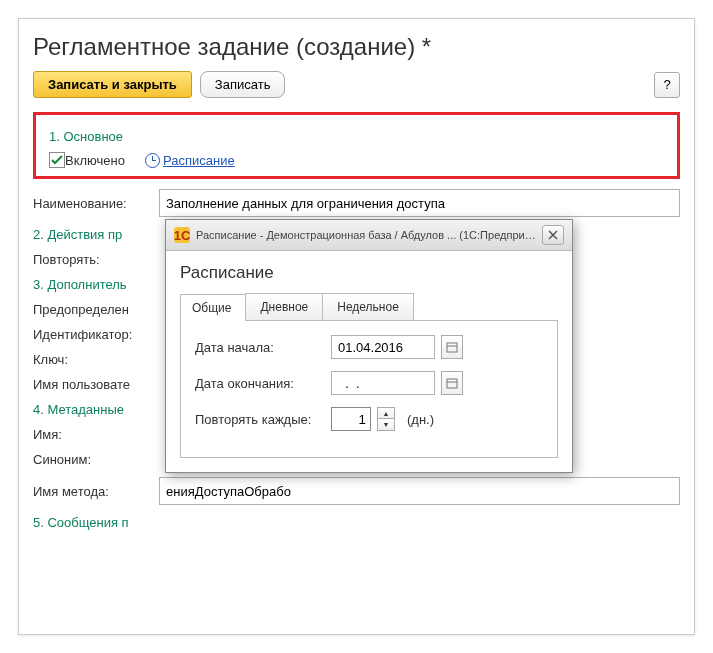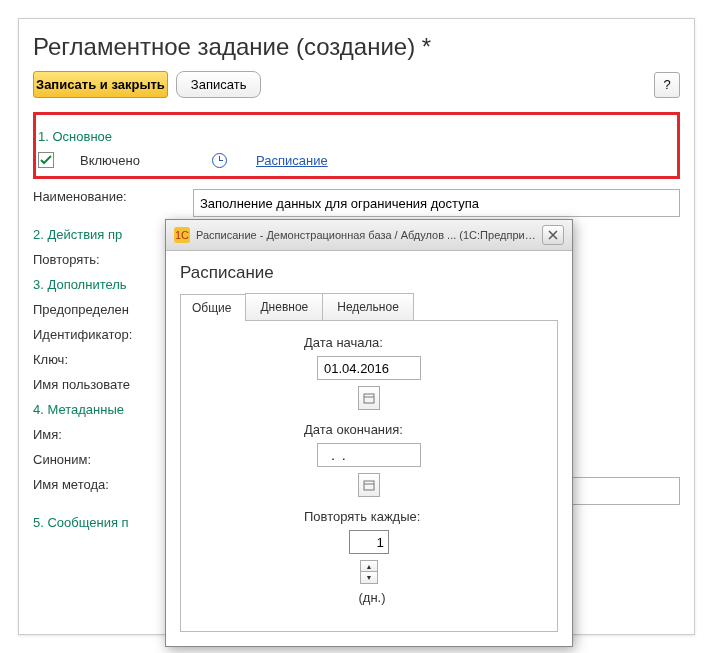--- a/index.html
+++ b/index.html
@@ -1,48 +1,48 @@
 <!DOCTYPE html>
 <html><head>
 <meta charset="utf-8">
 <style>
 * { box-sizing: border-box; margin: 0; padding: 0; }
 body { font-family: Arial, sans-serif; font-size: 13px; background: #fff; color: #333; }
 .outer { border: 1px solid #ccc; margin: 18px; padding: 14px 14px 22px 14px; width: 677px; height: 617px; box-shadow: 0 1px 3px rgba(0,0,0,0.1); position: relative; }
 .page-title { font-size: 24px; font-weight: normal; color: #333; margin-bottom: 10px; }
 .toolbar { display: flex; align-items: center; gap: 8px; margin-bottom: 14px; }
-.btn-primary { background: linear-gradient(#ffe37a,#f6c233); border: 1px solid #c29d1f; padding: 5px 2px; font-weight: bold; border-radius: 3px; cursor: pointer; font-size: 13px; }
+.btn-primary { background: linear-gradient(#ffe37a,#f6c233); border: 1px solid #c29d1f; padding: 5px 14px; font-weight: bold; border-radius: 3px; cursor: pointer; font-size: 13px; }
 .btn-secondary { background: linear-gradient(#fff,#eee); border: 1px solid #aaa; padding: 5px 14px; border-radius: 8px; cursor: pointer; font-size: 13px; }
 .btn-help { width: 26px; height: 26px; border: 1px solid #aaa; background: linear-gradient(#fff,#eee); border-radius: 3px; cursor: pointer; font-size: 13px; }
-.highlight-box { border: 3px solid #e3262c; padding: 8px 2px; margin-bottom: 10px; }
+.highlight-box { border: 3px solid #e3262c; padding: 8px 13px; margin-bottom: 10px; }
 .section-header { color: #0c8060; margin: 6px 0; }
-.checkbox-row { display: flex; align-items: center; gap: 26px; margin-top: 8px; }
+.checkbox-row { display: flex; align-items: center; gap: 0; margin-top: 8px; }
 .chk { width: 16px; height: 16px; border: 1px solid #888; display: inline-flex; align-items: center; justify-content: center; background: #fff; }
 .chk svg { width: 12px; height: 12px; }
 .link { color: #2358b5; text-decoration: underline; cursor: pointer; }
 .clock-icon { width: 15px; height: 15px; border: 1.5px solid #2358b5; border-radius: 50%; display: inline-block; position: relative; margin-right: 3px; vertical-align: middle; }
 .clock-icon::before { content:''; position:absolute; left:6px; top:2px; width:1px; height:5px; background:#2358b5; }
 .clock-icon::after { content:''; position:absolute; left:6px; top:6px; width:4px; height:1px; background:#2358b5; }
-.form-row { display: flex; margin: 10px 0; gap: 6px; }
+.form-row { display: flex; align-items: center; margin: 10px 0; gap: 6px; }
 .label { width: 120px; color: #333; flex-shrink: 0; }
-.text-input { flex: 1; border: 1px solid #b0b0b0; padding: 13px 6px; font-size: 13px; height: 24px; margin-left: 34px; }
+.text-input { flex: 1; border: 1px solid #b0b0b0; padding: 13px 6px; font-size: 13px; height: 24px; }
 .watermark { position: absolute; top: 310px; left: 200px; font-size: 34px; color: rgba(210,60,60,0.28); font-weight: bold; pointer-events:none; letter-spacing:1px; }
 .watermark-sub { position: absolute; top: 350px; left: 250px; font-size: 12px; color: rgba(210,60,60,0.28); pointer-events:none; }
 .dialog { position: absolute; top: 200px; left: 146px; width: 408px; background: #fff; border: 1px solid #888; box-shadow: 2px 3px 12px rgba(0,0,0,0.35); }
 .dialog-titlebar { background: linear-gradient(#f3f3f3,#dcdcdc); padding: 5px 8px; display: flex; align-items: center; gap: 6px; border-bottom: 1px solid #bbb; }
-.dialog-logo { width: 16px; height: 16px; background: #f6c233; border-radius: 3px; display: flex; align-items: center; justify-content: center; font-size: 11px; font-weight: normal; color: #b4310a; }
+.dialog-logo { width: 16px; height: 16px; background: #f6c233; border-radius: 3px; display: flex; align-items: center; justify-content: center; font-size: 13px; font-weight: bold; color: #b4310a; }
 .dialog-title-text { font-size: 11px; color: #444; flex: 1; white-space: nowrap; overflow: hidden; text-overflow: ellipsis; }
 .dialog-close { width: 22px; height: 20px; background: linear-gradient(#fff,#ddd); border: 1px solid #aaa; border-radius: 3px; cursor: pointer; display: flex; align-items: center; justify-content: center; }
 .dialog-body { padding: 12px 14px 14px 14px; }
 .dialog-heading { font-size: 17px; color: #333; margin-bottom: 10px; }
 .tabs { display: flex; border-bottom: 1px solid #bbb; }
 .tab { padding: 6px 14px; border: 1px solid #bbb; border-bottom: none; background: linear-gradient(#fff,#eee); cursor: pointer; font-size: 12px; margin-right: -1px; }
 .tab.active { background: #fff; position: relative; top: 1px; padding-left: 11px; }
 .tab-content { border: 1px solid #bbb; border-top: none; padding: 14px; }
-.dlg-row { display: flex; align-items: center; margin-bottom: 12px; gap: 6px; flex-direction: column; }
+.dlg-row { display: flex; align-items: center; margin-bottom: 12px; gap: 6px; }
 .dlg-label { width: 130px; color: #333; }
 .date-input { width: 104px; border: 1px solid #b0b0b0; padding: 3px 6px; font-size: 13px; height: 24px; text-align: left; }
 .date-btn { width: 22px; height: 24px; border: 1px solid #aaa; background: linear-gradient(#fff,#eee); cursor: pointer; display: flex; align-items: center; justify-content: center; }
 .spin-input { width: 40px; border: 1px solid #888; padding: 3px 4px; height: 24px; text-align: right; background: #fff; }
 .spin-btns { display: flex; flex-direction: column; border: 1px solid #aaa; }
 .spin-btn { width: 16px; height: 11px; background: linear-gradient(#fff,#eee); display:flex; align-items:center; justify-content:center; cursor: pointer; font-size: 7px; }
 .spin-btn:first-child { border-bottom: 1px solid #aaa; }
 .dialog-footer { background: linear-gradient(#f3f3f3,#dcdcdc); padding: 8px; display: flex; justify-content: flex-end; gap: 8px; border-top: 1px solid #bbb; }
 .btn-ok { background: linear-gradient(#ffe37a,#f6c233); border: 1px solid #c29d1f; padding: 4px 22px; font-weight: bold; border-radius: 3px; cursor: pointer; font-size: 12px; }
 .btn-cancel { background: linear-gradient(#fff,#eee); border: 1px solid #aaa; padding: 4px 18px; border-radius: 3px; cursor: pointer; font-size: 12px; }

